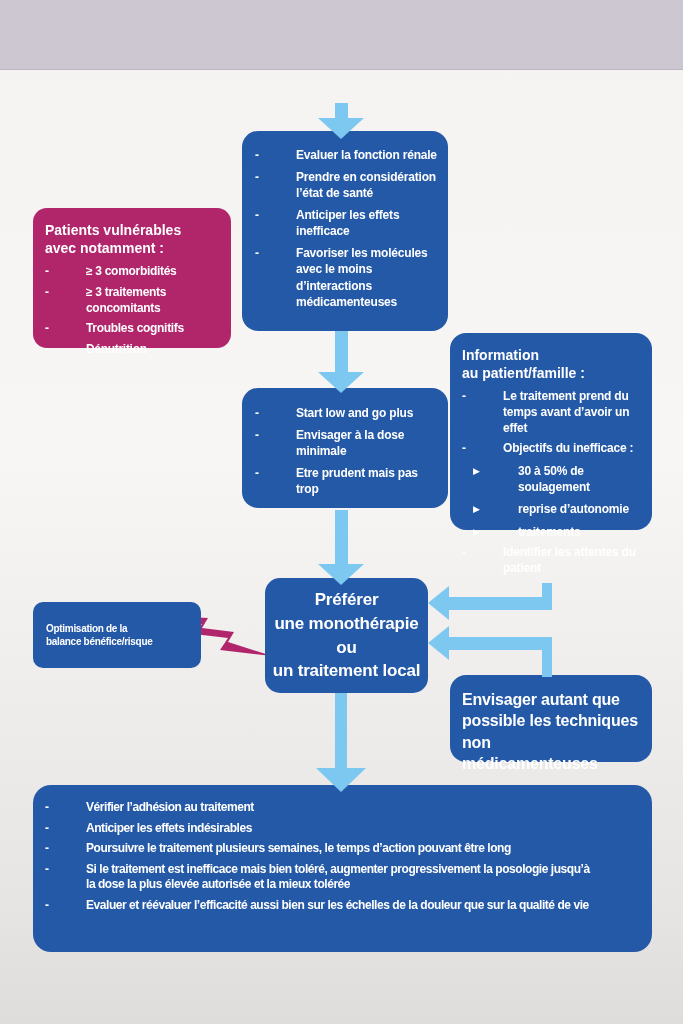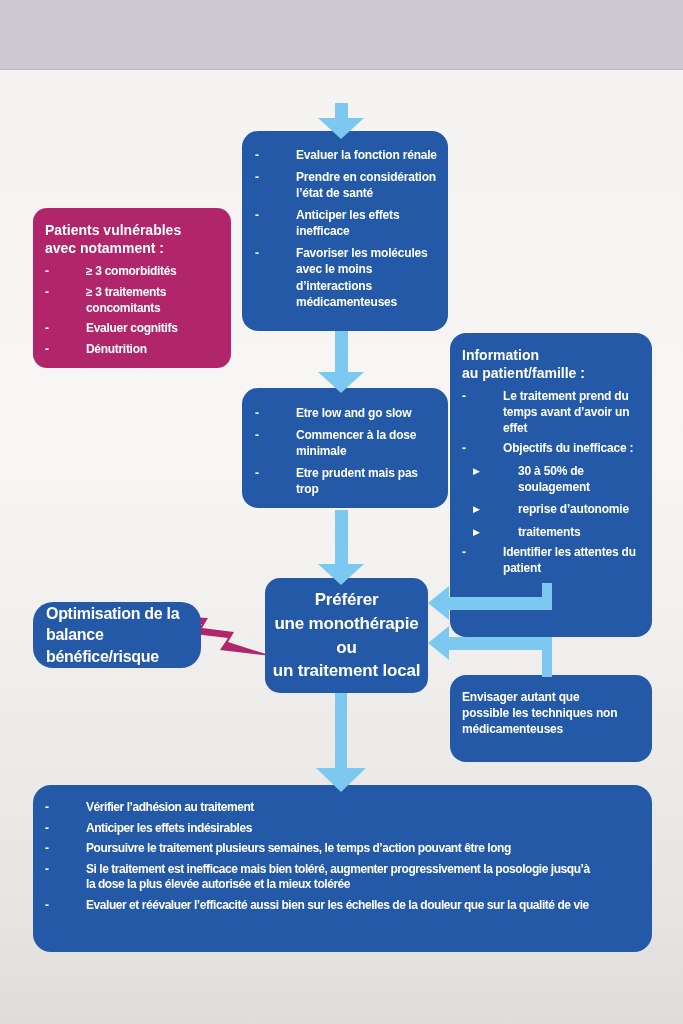--- a/index.html
+++ b/index.html
@@ -45,39 +45,39 @@
   }
   .pre{white-space:pre-line;}
   .items{display:flex;flex-direction:column;gap:6px;}
   .li{display:flex;align-items:flex-start;}
   .dash{width:11px;flex:0 0 11px;}
   .txt{flex:1;white-space:pre-line;margin-left:30px;}
   .sub{display:flex;align-items:flex-start;margin-top:3px;}
   .tri{width:15px;flex:0 0 15px;font-size:9px;padding-top:2px;}
 
   .assessment{left:242px;top:131px;width:206px;height:200px;padding:16px 11px 10px 13px;font-size:12px;line-height:1.34;letter-spacing:-0.2px;z-index:1;}
-  .vulnerable{left:33px;top:208px;width:198px;height:160px;padding:13px 8px 10px 12px;font-size:12px;line-height:1.3;letter-spacing:-0.3px;border-radius:14px;z-index:1;}
+  .vulnerable{left:33px;top:208px;width:198px;height:140px;padding:13px 8px 10px 12px;font-size:12px;line-height:1.3;letter-spacing:-0.3px;border-radius:14px;z-index:1;}
   .vulnerable .heading{font-size:14px;letter-spacing:0;margin-bottom:7px;line-height:1.3;}
   .titration{left:242px;top:388px;width:206px;height:120px;padding:17px 10px 10px 13px;font-size:12px;line-height:1.34;letter-spacing:-0.2px;z-index:1;}
-  .information{left:450px;top:333px;width:202px;height:304px;padding:13px 8px 10px 12px;font-size:12px;line-height:1.32;letter-spacing:-0.2px;z-index:1;}
+  .information{left:450px;top:333px;width:202px;height:197px;padding:13px 8px 10px 12px;font-size:12px;line-height:1.32;letter-spacing:-0.2px;z-index:1;}
   .information .heading{font-size:14px;letter-spacing:0;margin-bottom:7px;line-height:1.3;}
   .monotherapy{
     left:265px;top:578px;width:163px;height:115px;
     display:flex;align-items:center;justify-content:center;text-align:center;
     font-size:17px;line-height:1.4;letter-spacing:-0.2px;z-index:2;
     border-radius:15px;
   }
   .optimisation{
     left:33px;top:602px;width:168px;height:66px;
     display:flex;align-items:center;
     padding:0 8px 0 13px;
-    font-size:16px;line-height:1.35;letter-spacing:-0.3px;z-index:2;
-    border-radius:20px;
-  }
-  .nonpharma{left:450px;top:675px;width:202px;height:87px;padding:14px 8px 8px 12px;font-size:12px;line-height:1.34;letter-spacing:-0.2px;z-index:1;}
+    font-size:10px;line-height:1.35;letter-spacing:-0.3px;z-index:2;
+    border-radius:10px;
+  }
+  .nonpharma{left:450px;top:675px;width:202px;height:87px;padding:14px 8px 8px 12px;font-size:16px;line-height:1.34;letter-spacing:-0.2px;z-index:1;}
   .followup{left:33px;top:785px;width:619px;height:167px;padding:15px 6px 10px 12px;font-size:12px;line-height:1.3;letter-spacing:-0.45px;border-radius:18px;z-index:1;}
   .followup .items{gap:5px;}
 
   
   .varrow{
     position:absolute;width:46px;
     display:flex;flex-direction:column;align-items:center;
     z-index:4;
   }
   .varrow .stem{width:13px;flex:1;background:var(--arrow-blue);}
@@ -151,43 +151,43 @@
       <div class="li">
         <span class="dash">-</span>
         <span class="txt">≥ 3 comorbidités</span>
       </div>
       <div class="li">
         <span class="dash">-</span>
         <span class="txt">≥ 3 traitements concomitants</span>
       </div>
       <div class="li">
         <span class="dash">-</span>
-        <span class="txt">Evaluer cognitifs</span>
+        <span class="txt">Troubles cognitifs</span>
       </div>
       <div class="li">
         <span class="dash">-</span>
         <span class="txt">Dénutrition</span>
       </div>
     </div>
   </div>
 
   <div class="varrow" style="left:318px;top:331px;height:62px;">
     <div class="stem"></div>
     <div class="head"></div>
   </div>
 
   <div class="box blue titration">
     <div class="items">
       <div class="li">
         <span class="dash">-</span>
-        <span class="txt">Etre low and go slow</span>
-      </div>
-      <div class="li">
-        <span class="dash">-</span>
-        <span class="txt">Commencer à la dose
+        <span class="txt">Start low and go plus</span>
+      </div>
+      <div class="li">
+        <span class="dash">-</span>
+        <span class="txt">Envisager à la dose
 minimale</span>
       </div>
       <div class="li">
         <span class="dash">-</span>
         <span class="txt">Etre prudent mais pas trop</span>
       </div>
     </div>
   </div>
 
   <div class="box blue information">

